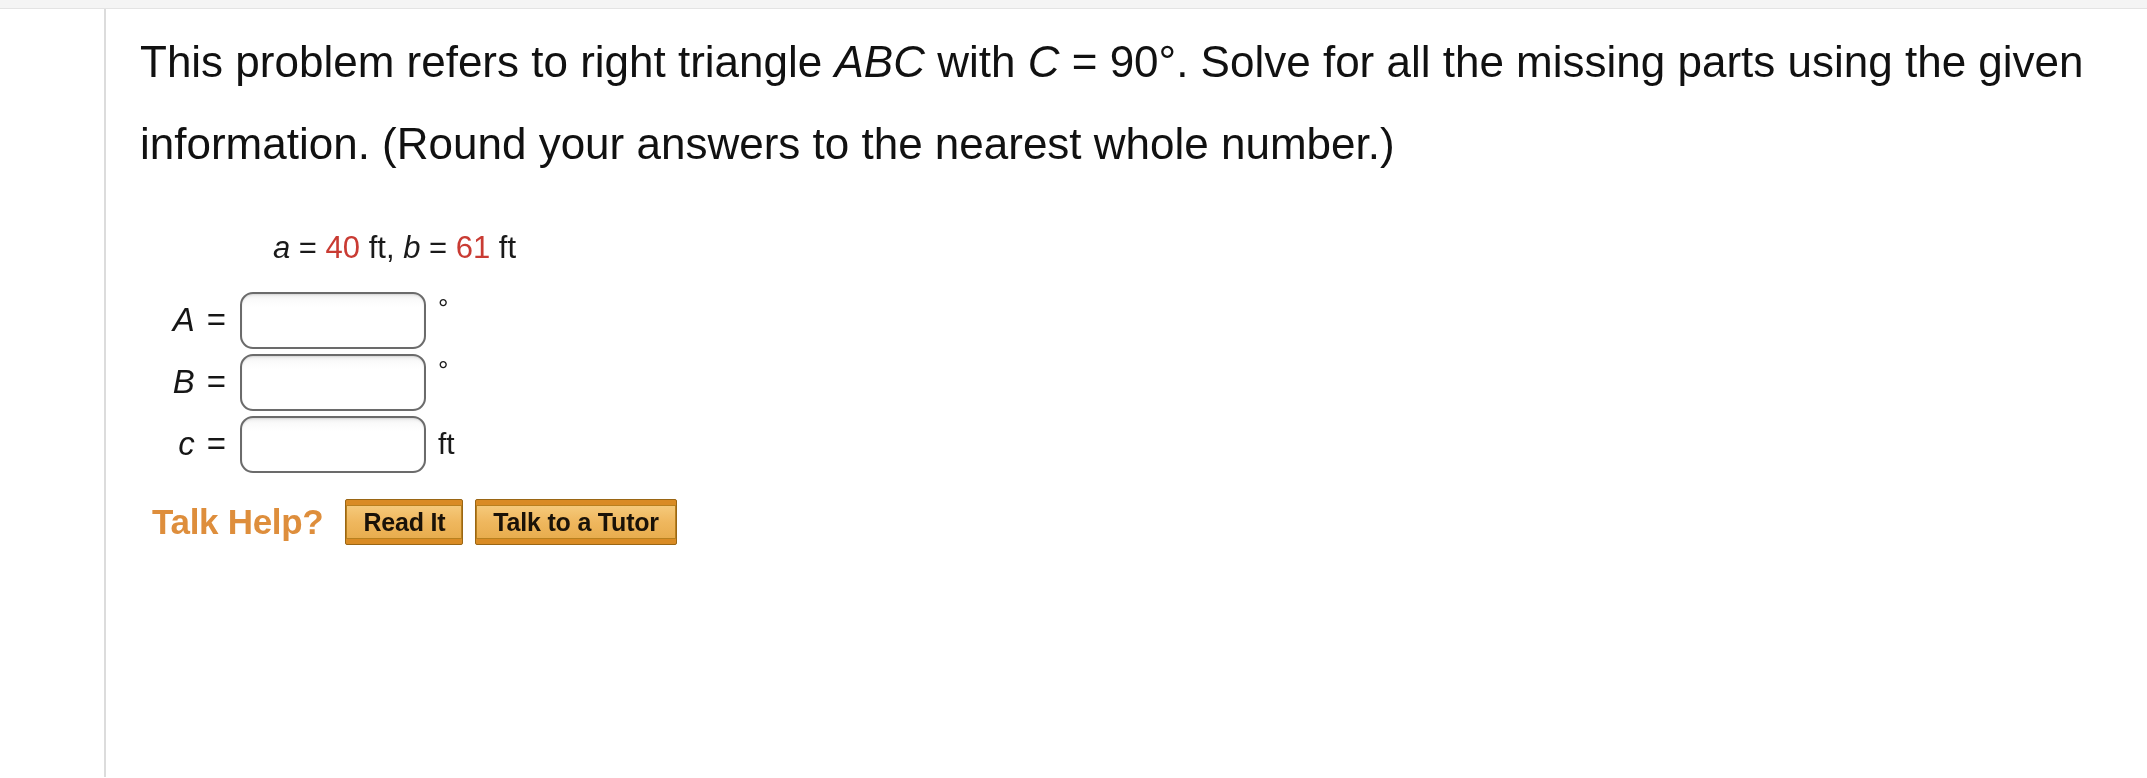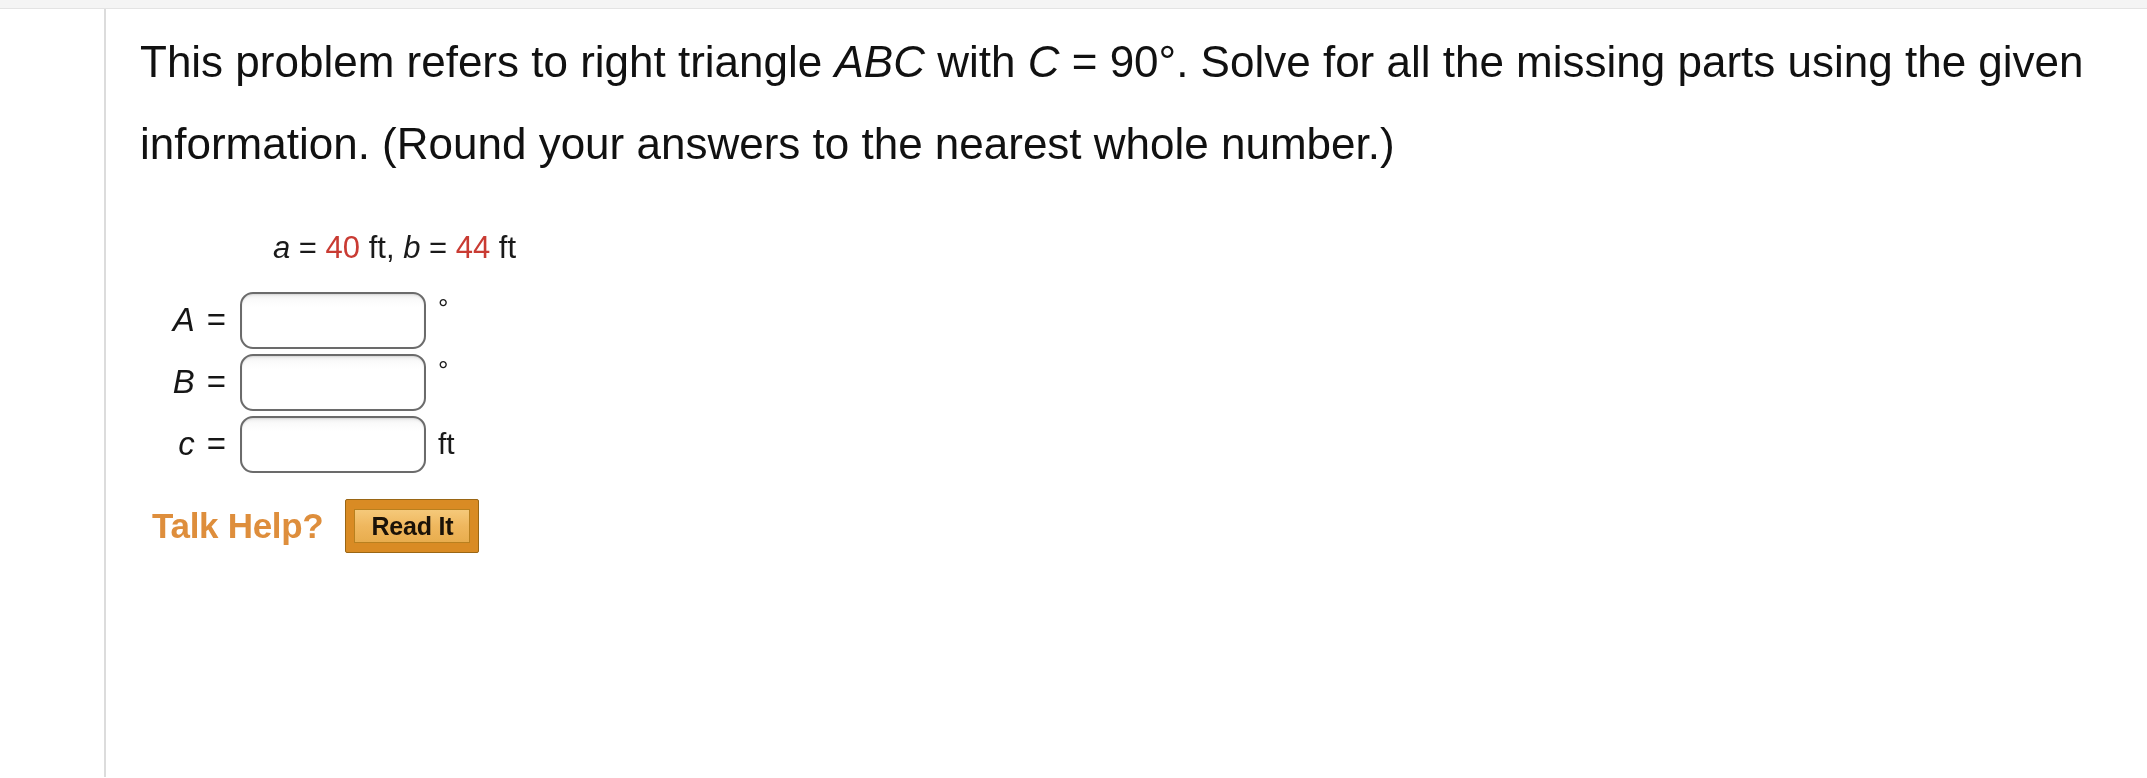--- a/index.html
+++ b/index.html
@@ -130,22 +130,22 @@
     font-size: 35px;
     font-weight: bold;
     color: #de8e3c;
     margin-right: 22px;
     letter-spacing: -0.3px;
   }
   .help-button {
     display: inline-flex;
     align-items: center;
     justify-content: center;
-    height: 54px;
-    padding: 0 8px;
+    height: 46px;
+    padding: 0 0;
     margin-right: 12px;
     background: #d98b24;
     border: 1px solid #9a6614;
     border-radius: 2px;
     box-sizing: border-box;
     cursor: pointer;
   }
   .help-button .inner {
     display: inline-flex;
     align-items: center;
@@ -168,21 +168,21 @@
 
 <div id="page">
 
   <div id="top-band"></div>
   <div id="gutter-divider"></div>
 
   <div id="content">
 
     <p id="problem-statement"><span>This problem refers to right triangle </span><span class="var">ABC</span><span> with </span><span class="var">C</span><span> = 90°. Solve for all the missing parts using the given information. (Round your answers to the nearest whole number.)</span></p>
 
-    <div id="given-values"><span class="var">a</span><span> = </span><span class="num">40</span><span> ft, </span><span class="var">b</span><span> = </span><span class="num">44</span><span> ft</span></div>
+    <div id="given-values"><span class="var">a</span><span> = </span><span class="num">40</span><span> ft, </span><span class="var">b</span><span> = </span><span class="num">61</span><span> ft</span></div>
 
     <div id="answer-rows">
 
       <div class="answer-row">
         <div class="row-label"><span class="var">A</span><span class="eq">=</span></div>
         <input class="answer-input" type="text" value="" style="">
         <span class="unit degree">°</span>
       </div>
 
       <div class="answer-row">
@@ -197,16 +197,19 @@
         <span class="unit">ft</span>
       </div>
 
     </div>
 
     <div id="need-help-bar">
       <span id="need-help-label">Talk Help?</span>
       <span class="help-button">
           <span class="inner">Read It</span>
         </span>
+      <span class="help-button">
+          <span class="inner">Talk to a Tutor</span>
+        </span>
     </div>
 
   </div>
 </div>
 
 </body></html>

